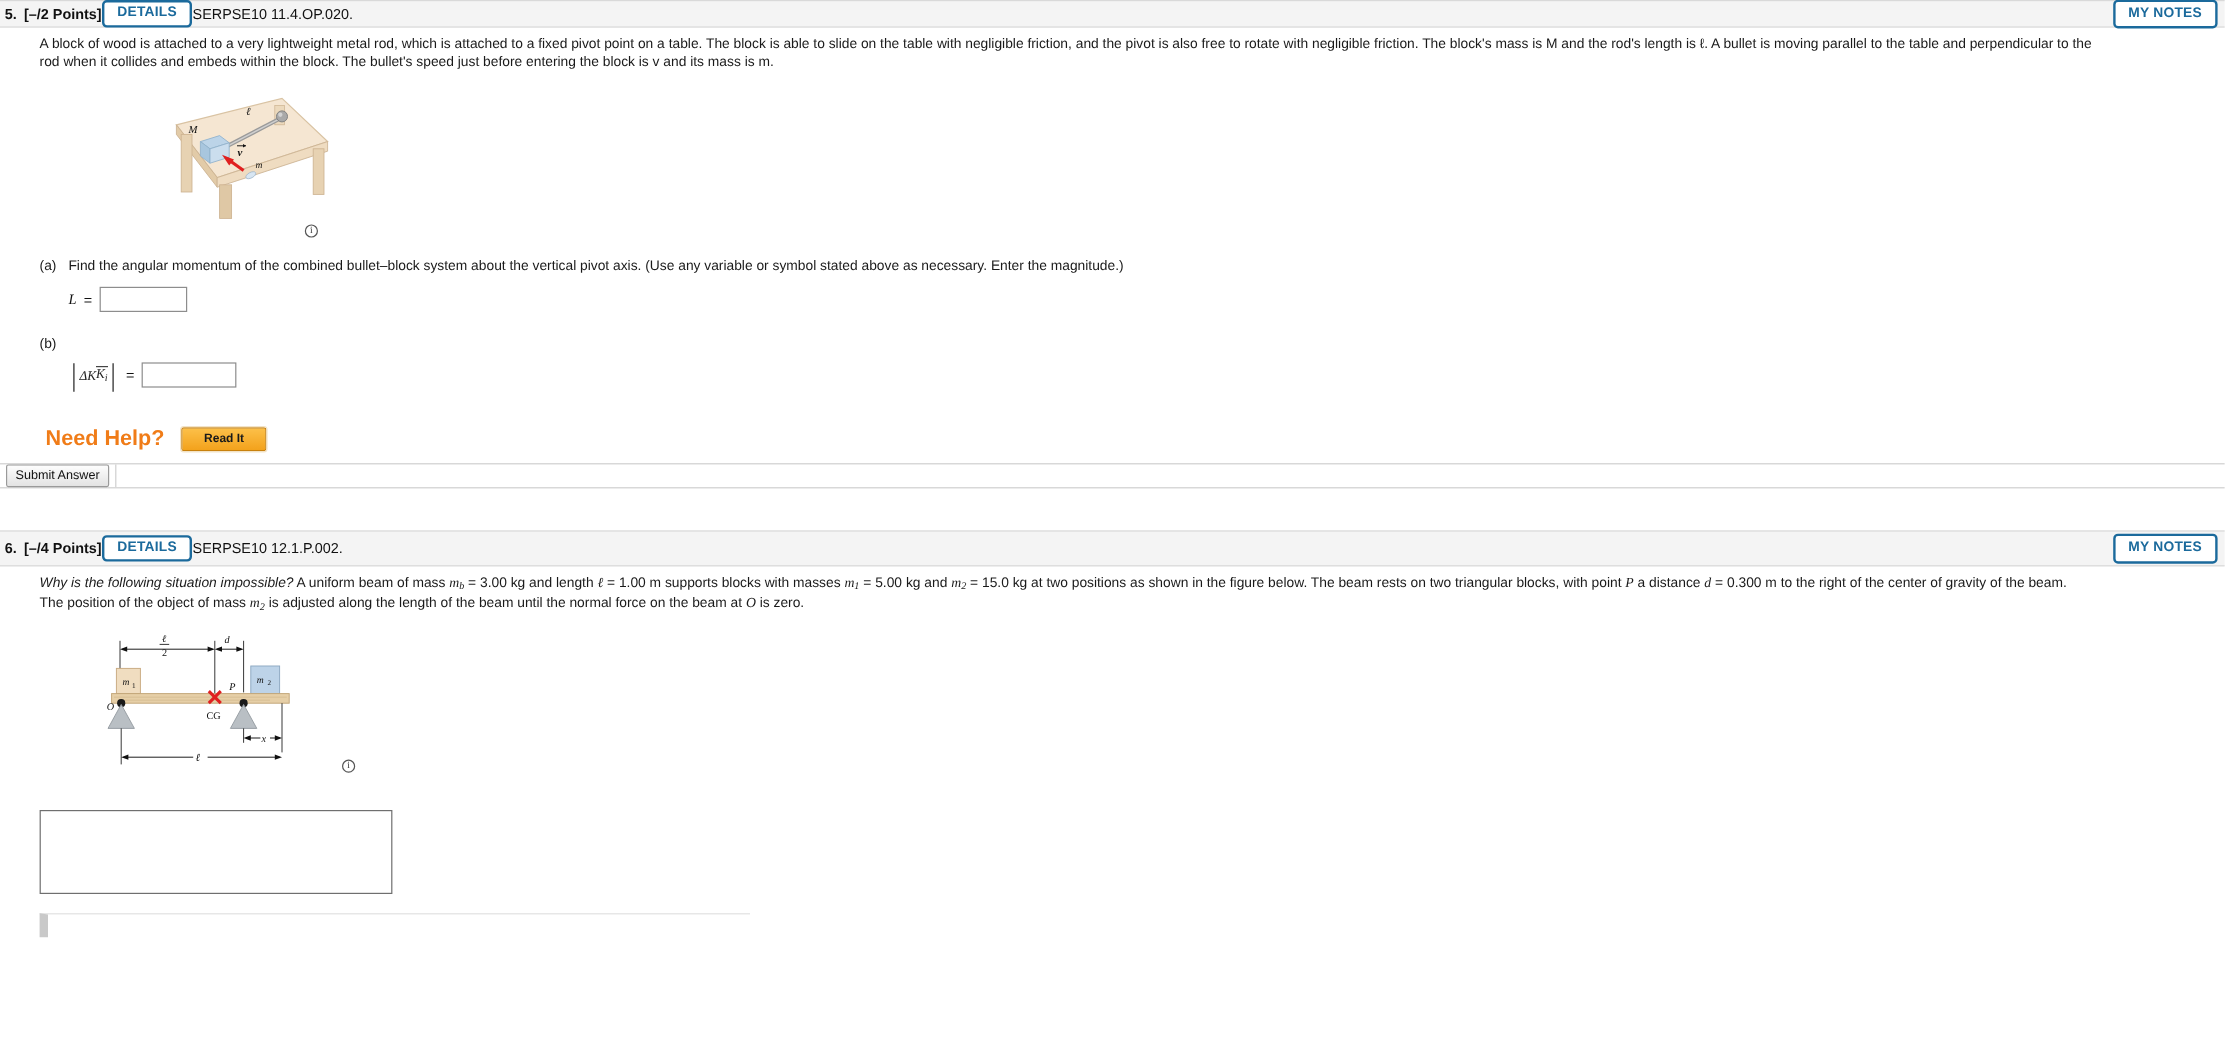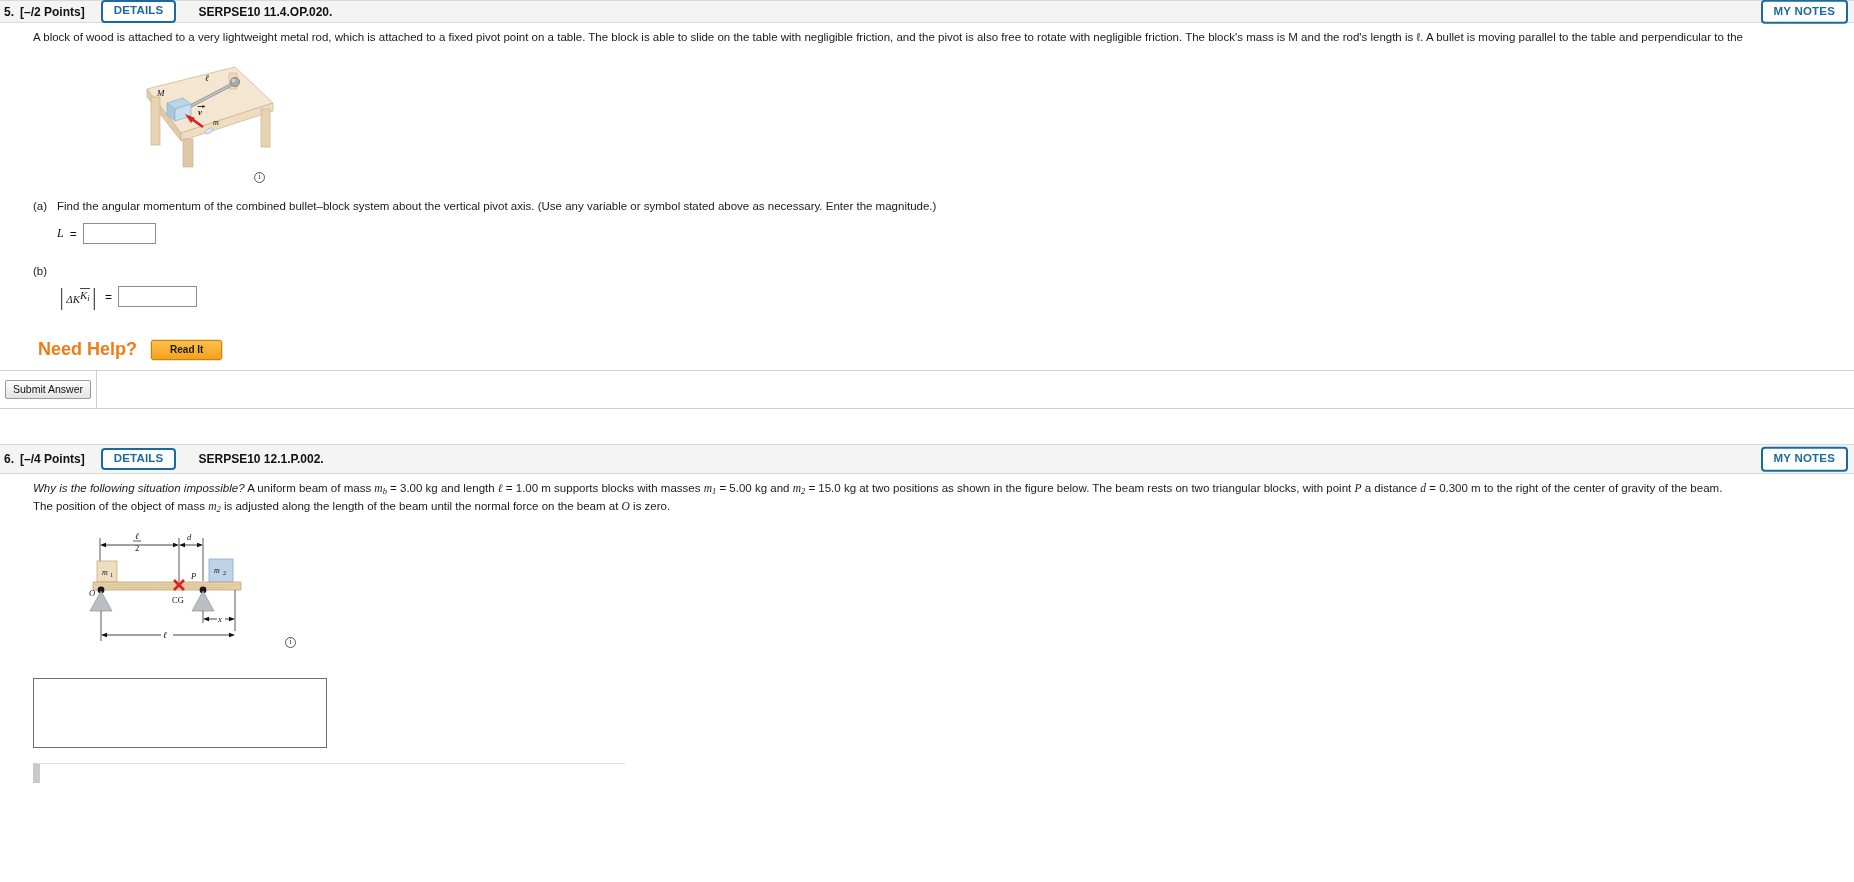--- a/index.html
+++ b/index.html
@@ -27,40 +27,38 @@
     font-size: 12px;
     font-weight: bold;
     color: #111;
     margin-right: 6px;
     white-space: nowrap;
   }
   .q-points {
     font-size: 12px;
     font-weight: bold;
     color: #111;
-    margin-right: 16px;
     white-space: nowrap;
   }
   .details-btn {
     border: 2px solid #1b6a9c;
     background: #ffffff;
     color: #1b6a9c;
     font-size: 11.5px;
     font-weight: bold;
     letter-spacing: .2px;
     padding: 3px 11px 4px;
     border-radius: 4px;
     line-height: 1;
     cursor: pointer;
   }
   .q-code {
     font-size: 12px;
-    font-weight: bold;
+    font-weight: normal;
     color: #111;
-    margin-left: 22px;
     white-space: nowrap;
   }
   .mynotes-btn {
     position: absolute;
     right: 6px;
     top: 50%;
     transform: translateY(-50%);
     border: 2px solid #1b6a9c;
     background: #ffffff;
     color: #1b6a9c;
@@ -143,21 +141,21 @@
     padding: 3px 18px 4px;
     border-radius: 2px;
     cursor: pointer;
   }
 
   
   .submit-strip {
     display: flex;
     border-top: 1px solid #cfcfcf;
     border-bottom: 1px solid #cfcfcf;
-    height: 39px;
+    height: 21px;
     margin-top: 10px;
   }
   .submit-cell {
     border-right: 1px solid #cfcfcf;
     padding: 0 5px;
     display: flex; align-items: center;
   }
   .submit-btn {
     background: linear-gradient(#fdfdfd, #e3e3e3);
     border: 1px solid #9a9a9a;
@@ -224,20 +222,21 @@
     <span class="q-points">[–/2 Points]</span>
     <button class="details-btn">DETAILS</button>
     <span class="q-code">SERPSE10 11.4.OP.020.</span>
     <button class="mynotes-btn">MY NOTES</button>
   </div>
 
   <div class="q-body">
 
     <div class="stem">
       <div>A block of wood is attached to a very lightweight metal rod, which is attached to a fixed pivot point on a table. The block is able to slide on the table with negligible friction, and the pivot is also free to rotate with negligible friction. The block's mass is M and the rod's length is ℓ. A bullet is moving parallel to the table and perpendicular to the</div>
+      <div>rod when it collides and embeds within the block. The bullet's speed just before entering the block is v and its mass is m.</div>
     </div>
 
     <div class="fig1-wrap">
       <svg width="190" height="118" viewBox="0 0 190 118">
 
         <polygon points="62,38 150,16 188,52 96,82" fill="#f5e6d2" stroke="#d9c3a3" stroke-width="1"></polygon>
         <polygon points="62,38 96,82 96,90 62,46" fill="#e2cba8" stroke="#cbb291" stroke-width=".7"></polygon>
         <polygon points="96,82 188,52 188,60 96,90" fill="#efdcc1" stroke="#cbb291" stroke-width=".7"></polygon>
 
         <rect x="66" y="46" width="9" height="48" fill="#e7d2b2" stroke="#cdb391" stroke-width=".7"></rect>

